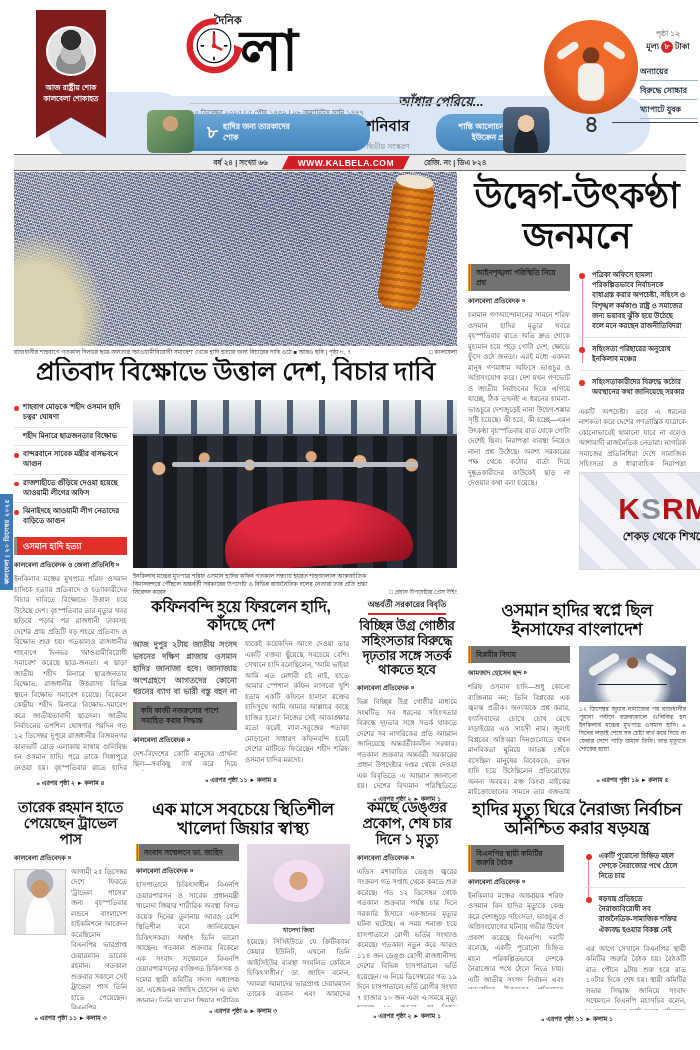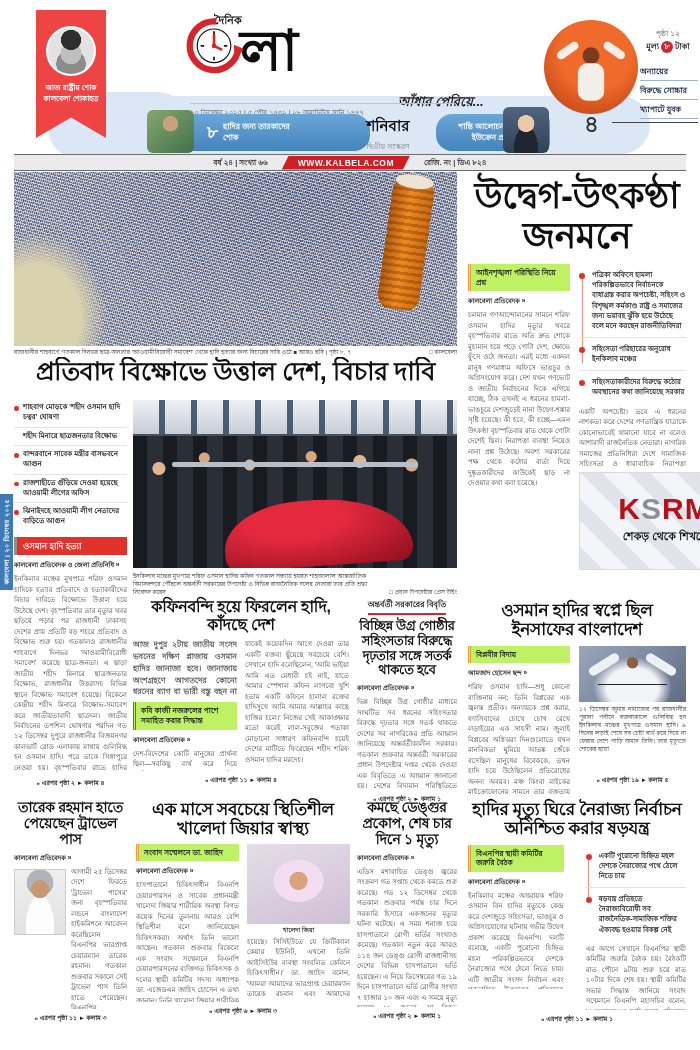--- a/index.html
+++ b/index.html
@@ -6,41 +6,41 @@
   #page{position:relative;width:700px;height:1050px;background:#ffffff;overflow:hidden;
         font-family:"Liberation Sans","DejaVu Sans",sans-serif;color:#222;}
   .abs{position:absolute;}
   .ph{position:absolute;overflow:hidden;}
   .hl{font-weight:900;color:#0e0e0e;text-align:center;line-height:1.14;letter-spacing:-0.3px;}
   .by{font-size:6.5px;font-weight:bold;color:#191919;margin:5px 0 3px;}
   .bt{font-size:6.9px;line-height:1.52;text-align:justify;color:#3d3d3d;overflow:hidden;}
   .lead-txt{font-size:7.8px;line-height:1.5;text-align:justify;color:#555;font-weight:600;overflow:hidden;}
   .cont{font-size:6.2px;font-weight:bold;color:#1c1c1c;text-align:center;margin-top:4px;}
   .cap{font-size:6px;color:#333;line-height:1.35;}
-  .kick{background:#bef264;border-left:3px double #e8a13d;font-size:7.4px;font-weight:900;
+  .kick{background:#737373;border-left:3px double #e8a13d;font-size:7.4px;font-weight:900;
         padding:4px 5px;color:#222;line-height:1.3;}
   .kick-red{background:#e23128;color:#fff;border-left:3px solid #8f8f8f;font-size:8.5px;
         font-weight:900;padding:4px 6px;line-height:1.2;}
   .bul .bul-item{position:relative;padding:4px 0 4px 9px;border-bottom:1px solid #e3e3e3;
         font-size:7.1px;line-height:1.38;color:#222;font-weight:600;}
   .bul .bul-item:last-child{border-bottom:none;}
   .bul .bul-item::before{content:"";position:absolute;left:0;top:7px;width:4.5px;height:4.5px;
         border-radius:50%;background:#e23128;}
   .bul .bul-item.nd::before{display:none;}
   .bul2{position:relative;}
   .bul2::before{content:"";position:absolute;left:2.6px;top:11px;height:calc(100% - 52px);
         width:1.2px;background:#f08a7d;z-index:0;}
   .bul2 .bul-item{position:relative;padding:6px 0 6px 13px;border-bottom:1px solid #e3e3e3;
         font-size:7px;line-height:1.45;color:#2c2c2c;font-weight:600;}
   .bul2 .bul-item:last-child{border-bottom:none;}
   .bul2 .bul-item::before{content:"";position:absolute;left:0;top:9px;width:6px;height:6px;
         border-radius:50%;background:#e23128;z-index:1;}
   
   .blob{position:absolute;background:#dbe7f5;border-radius:30px;}
-  .ribbon{position:absolute;left:36px;top:10px;width:70px;height:128px;background:#ef4444;
+  .ribbon{position:absolute;left:36px;top:10px;width:70px;height:128px;background:#7f1d1d;
         clip-path:polygon(0 0,100% 0,100% 100%,50% 84%,0 100%);z-index:3;text-align:center;}
   .ribbon-photo{margin:16px auto 6px;width:46px;height:46px;border-radius:50%;border:2px solid #fff;
         background:
           radial-gradient(circle at 50% 26%, #2e2e2e 0 24%, transparent 25%),
           radial-gradient(circle at 50% 56%, #bfbfbf 0 30%, transparent 31%),
           radial-gradient(circle at 50% 78%, #8c8c8c 0 34%, transparent 35%),
           #e2e2e2;}
   .rl{color:#fff;font-size:7.3px;font-weight:bold;line-height:1.55;}
   .logo-row{position:absolute;left:188px;top:22px;display:flex;align-items:center;z-index:2;}
   .logo-t{font-size:56px;font-weight:900;color:#0d0d0d;letter-spacing:-2px;line-height:1;}

